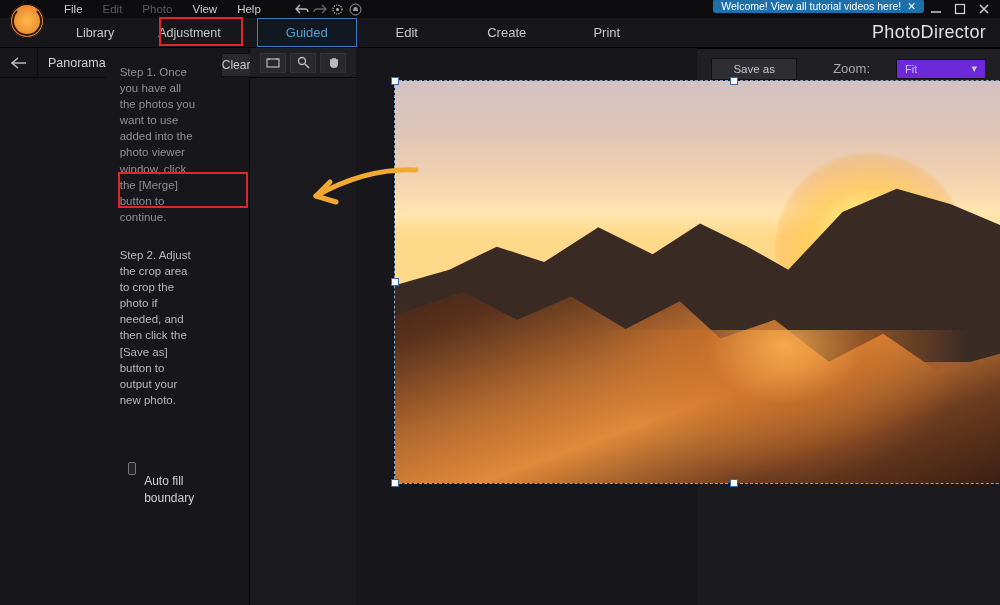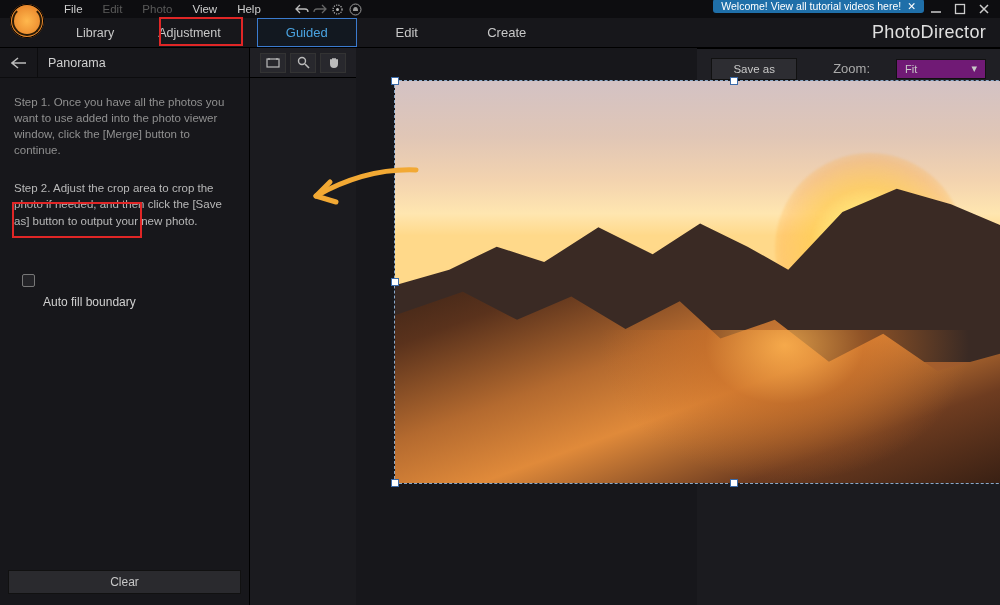--- a/index.html
+++ b/index.html
@@ -28,21 +28,21 @@
   .tabbar .right-section { display: flex; height: 100%; margin-left: 14px; }
   .tabbar .right-section .tab { width: 100px; display: flex; align-items: center; justify-content: center; font-size: 13px; color: #c8c8c8; }
   .tabbar .right-section .tab.active { color: #4aa3e0; border: 1px solid #3b7bcf; background: #121820; }
   .tabbar .brand { position: absolute; right: 14px; top: 4px; font-size: 18px; font-weight: 300; color: #e0e0e0; letter-spacing: 0.3px; }
   .tabbar .highlight { position: absolute; border: 2px solid #e02626; pointer-events: none; }
 
   
   .body { flex: 1; display: flex; background: #1b1b1f; min-height: 0; }
 
   
-  .sidebar { width: 250px; background: #17171b; border-right: 1px solid #000; display: flex; flex-direction: column; }
+  .sidebar { width: 250px; background: #17171b; border-right: 1px solid #000; display: flex; }
   .side-header { height: 30px; display: flex; align-items: center; border-bottom: 1px solid #0c0c0e; }
   .side-header .back { width: 38px; display: flex; justify-content: center; align-items: center; height: 100%; color: #bdbdbd; border-right: 1px solid #0c0c0e; }
   .side-header .title { padding-left: 10px; font-size: 12.5px; color: #d0d0d0; }
   .side-content { flex: 1; padding: 16px 14px 10px 14px; font-size: 11.5px; color: #909090; line-height: 1.4; position: relative; }
   .side-content p { margin-bottom: 22px; }
   .checkbox-row { margin-top: 10px; display: flex; align-items: center; }
   .checkbox-row .cb { width: 13px; height: 13px; border: 1px solid #777; border-radius: 2px; margin-right: 8px; margin-left: 8px; background: #232327; }
   .checkbox-row .lbl { color: #d0d0d0; font-size: 12px; margin-top: 43px; }
   .side-content .highlight2 { position: absolute; border: 2px solid #e02626; left: 12px; top: 124px; width: 130px; height: 36px; pointer-events: none; }
   .side-footer { height: 40px; display: flex; align-items: center; justify-content: center; padding: 0 8px 6px 8px; }
@@ -78,21 +78,21 @@
   .h-lm { left: -4px; top: 50%; margin-top: -4px; }
   .h-rm { right: -4px; top: 50%; margin-top: -4px; }
 
   
   .arrow-note { position: absolute; left: -70px; top: 112px; pointer-events: none; }
 
   .bottom-bar { height: 40px; background: #1f1f24; border-top: 1px solid #000; display: flex; align-items: center; padding: 0 14px; }
   .bottom-bar .spacer { flex: 1; }
   .bottom-bar .btn { width: 86px; height: 22px; background: #2d2d32; border: 1px solid #111; display: flex; align-items: center; justify-content: center; font-size: 11.5px; color: #c8c8c8; margin-right: 36px; }
   .bottom-bar .zoom-lbl { font-size: 13px; color: #aaa; margin-right: 26px; }
-  .bottom-bar .zoom-select { width: 90px; height: 20px; background: #701a75; border: 1px solid #111; display: flex; align-items: center; padding: 0 8px; font-size: 11px; color: #c8c8c8; justify-content: space-between; }
+  .bottom-bar .zoom-select { width: 90px; height: 20px; background: #6d28d9; border: 1px solid #111; display: flex; align-items: center; padding: 0 8px; font-size: 11px; color: #c8c8c8; justify-content: space-between; }
 
   svg { display: block; }
 </style>
 </head>
 <body>
 
 <div class="app">
 
   <div class="app-icon"></div>
 
@@ -153,20 +153,21 @@
   <div class="tabbar">
     <div class="left-tabs">
       <div class="tab">Library</div>
       <div class="tab">Adjustment</div>
     </div>
     <div class="highlight" style="left:159px; top:-1px; width:84px; height:29px;"></div>
     <div class="right-section">
       <div class="tab active">Guided</div>
       <div class="tab">Edit</div>
       <div class="tab">Create</div>
+      <div class="tab">Print</div>
     </div>
     <div class="brand">PhotoDirector</div>
   </div>
 
   <div class="body">
 
     <div class="sidebar">
       <div class="side-header">
         <div class="back">
           <svg width="16" height="12" viewBox="0 0 16 12">

